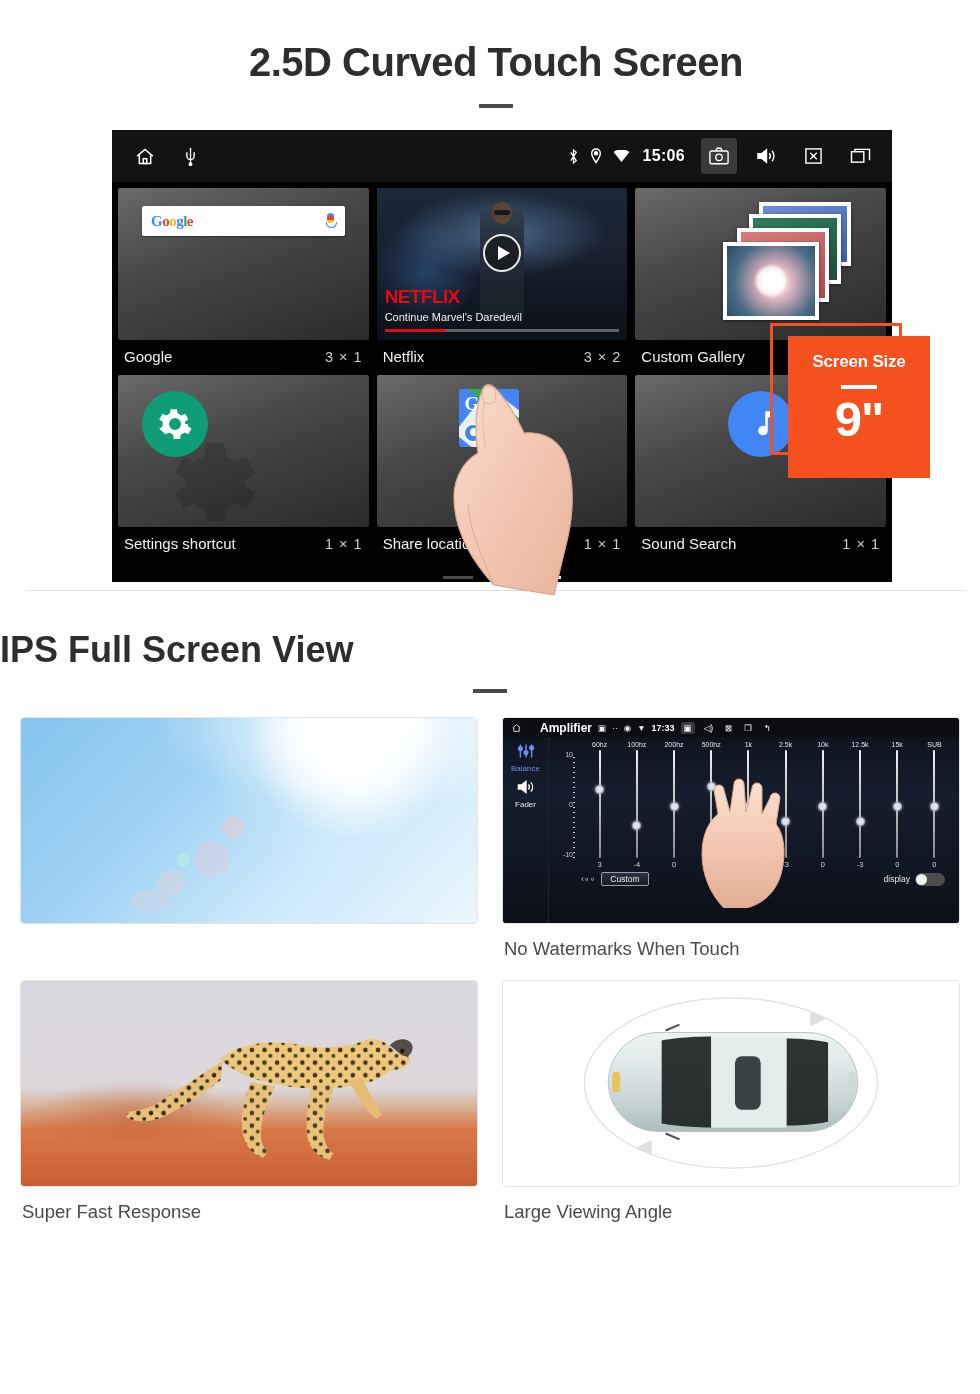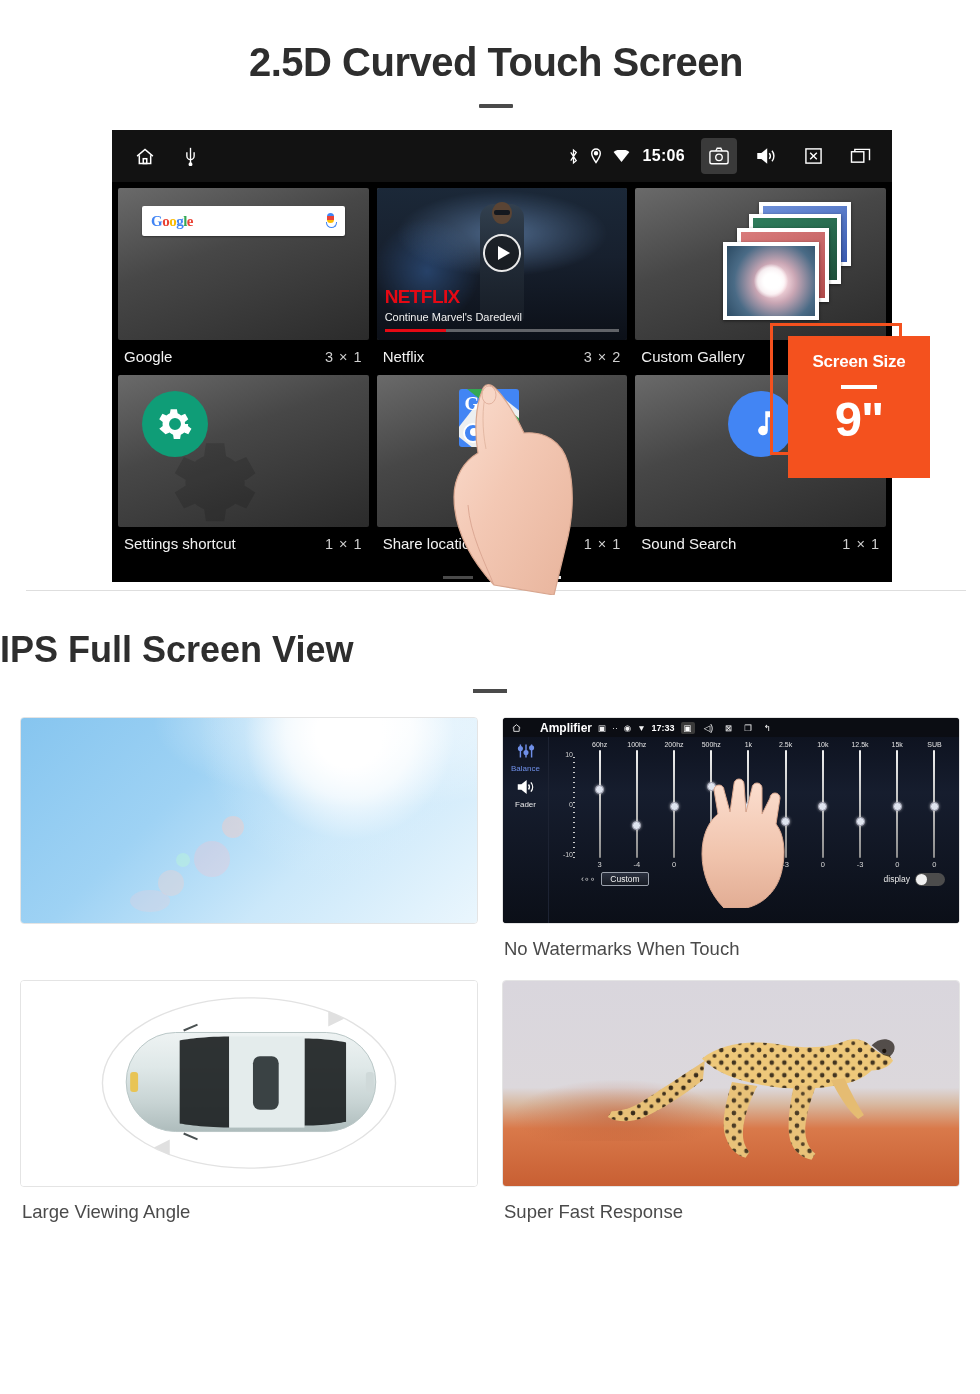--- a/index.html
+++ b/index.html
@@ -620,48 +620,20 @@
                     </linearGradient>
                   </defs>
                   <path d="M30 36 L26 12 a5 5 0 0110 0 L42 34 L46 6 a5 5 0 0110 0 L58 34 L64 10 a5 5 0 0110 0 L74 36 L82 20 a5 5 0 0110 0 L88 46 C96 56 98 74 94 92 C90 112 76 126 58 130 L36 130 C22 116 14 96 14 76 C14 58 20 44 30 36 Z" fill="url(#skin2)" stroke="#d9a78f" stroke-width="1"></path>
                 </svg>
               </div>
             </div>
           </div>
         </div>
       </div>
       <div class="card-cap">No Watermarks When Touch</div>
-    </div>
-
-    <div class="card">
-      <div class="card-media">
-        <div class="car-bg"></div>
-        <svg width="100%" height="100%" viewBox="0 0 440 207" style="position:absolute;inset:0">
-          <ellipse cx="220" cy="103" rx="148" ry="86" fill="none" stroke="#e2e2e2" stroke-width="1.4"></ellipse>
-          <polygon points="300,30 316,38 300,46" fill="#e0e0e0"></polygon>
-          <polygon points="140,176 124,168 140,160" fill="#e0e0e0"></polygon>
-          <defs>
-            <linearGradient id="body" x1="0" y1="0" x2="0" y2="1">
-              <stop offset="0%" stop-color="#eef3f3"></stop>
-                <stop offset="35%" stop-color="#dfe8e8"></stop>
-              <stop offset="70%" stop-color="#c8d4d4"></stop>
-                <stop offset="100%" stop-color="#aebcbc"></stop>
-            </linearGradient>
-          </defs>
-          <rect x="96" y="52" width="252" height="100" rx="50" fill="url(#body)" stroke="#b9c6c6" stroke-width="1"></rect>
-          <path d="M150 60 C150 60 170 56 200 56 L200 148 C170 148 150 144 150 144 Z" fill="#1d2223" opacity=".92"></path>
-          <path d="M276 58 C300 58 318 62 318 62 L318 142 C318 142 300 146 276 146 Z" fill="#1d2223" opacity=".92"></path>
-          <rect x="200" y="56" width="76" height="92" fill="#e4ecec"></rect>
-          <rect x="224" y="76" width="26" height="54" rx="7" fill="#3a4244"></rect>
-          <path d="M154 50 L168 44 M154 154 L168 160" stroke="#4a5152" stroke-width="2" fill="none"></path>
-          <rect x="100" y="92" width="8" height="20" rx="3" fill="#e8c455"></rect>
-          <rect x="338" y="92" width="8" height="20" rx="3" fill="#cfd9d9"></rect>
-        </svg>
-      </div>
-      <div class="card-cap">Large Viewing Angle</div>
     </div>
 
     <div class="card">
       <div class="card-media">
         <div class="cheetah-bg"></div>
         <div class="dust"></div>
         <svg width="100%" height="100%" viewBox="0 0 470 207" style="position:absolute;inset:0">
           <defs>
             <linearGradient id="fur" x1="0" y1="0" x2="0" y2="1">
               <stop offset="0%" stop-color="#f0c878"></stop>
@@ -684,14 +656,42 @@
             <path d="M300 104 C296 124 292 146 296 162 C300 174 308 180 318 182 L322 176 C314 170 310 158 312 144 C314 130 318 118 322 108 Z" fill="url(#spots)" opacity=".8"></path>
             <path d="M338 100 C346 116 356 132 366 140 L372 136 C366 126 358 112 352 98 Z" fill="#e5bc72"></path>
             <path d="M380 64 C386 58 394 56 400 60 C406 64 404 72 398 76 L392 74 Z" fill="#1a120b" opacity=".7"></path>
             <circle cx="393" cy="70" r="2.2" fill="#1a120b"></circle>
           </g>
         </svg>
       </div>
       <div class="card-cap">Super Fast Response</div>
     </div>
 
+    <div class="card">
+      <div class="card-media">
+        <div class="car-bg"></div>
+        <svg width="100%" height="100%" viewBox="0 0 440 207" style="position:absolute;inset:0">
+          <ellipse cx="220" cy="103" rx="148" ry="86" fill="none" stroke="#e2e2e2" stroke-width="1.4"></ellipse>
+          <polygon points="300,30 316,38 300,46" fill="#e0e0e0"></polygon>
+          <polygon points="140,176 124,168 140,160" fill="#e0e0e0"></polygon>
+          <defs>
+            <linearGradient id="body" x1="0" y1="0" x2="0" y2="1">
+              <stop offset="0%" stop-color="#eef3f3"></stop>
+                <stop offset="35%" stop-color="#dfe8e8"></stop>
+              <stop offset="70%" stop-color="#c8d4d4"></stop>
+                <stop offset="100%" stop-color="#aebcbc"></stop>
+            </linearGradient>
+          </defs>
+          <rect x="96" y="52" width="252" height="100" rx="50" fill="url(#body)" stroke="#b9c6c6" stroke-width="1"></rect>
+          <path d="M150 60 C150 60 170 56 200 56 L200 148 C170 148 150 144 150 144 Z" fill="#1d2223" opacity=".92"></path>
+          <path d="M276 58 C300 58 318 62 318 62 L318 142 C318 142 300 146 276 146 Z" fill="#1d2223" opacity=".92"></path>
+          <rect x="200" y="56" width="76" height="92" fill="#e4ecec"></rect>
+          <rect x="224" y="76" width="26" height="54" rx="7" fill="#3a4244"></rect>
+          <path d="M154 50 L168 44 M154 154 L168 160" stroke="#4a5152" stroke-width="2" fill="none"></path>
+          <rect x="100" y="92" width="8" height="20" rx="3" fill="#e8c455"></rect>
+          <rect x="338" y="92" width="8" height="20" rx="3" fill="#cfd9d9"></rect>
+        </svg>
+      </div>
+      <div class="card-cap">Large Viewing Angle</div>
+    </div>
+
   </div>
 </div>
 
 </body></html>

